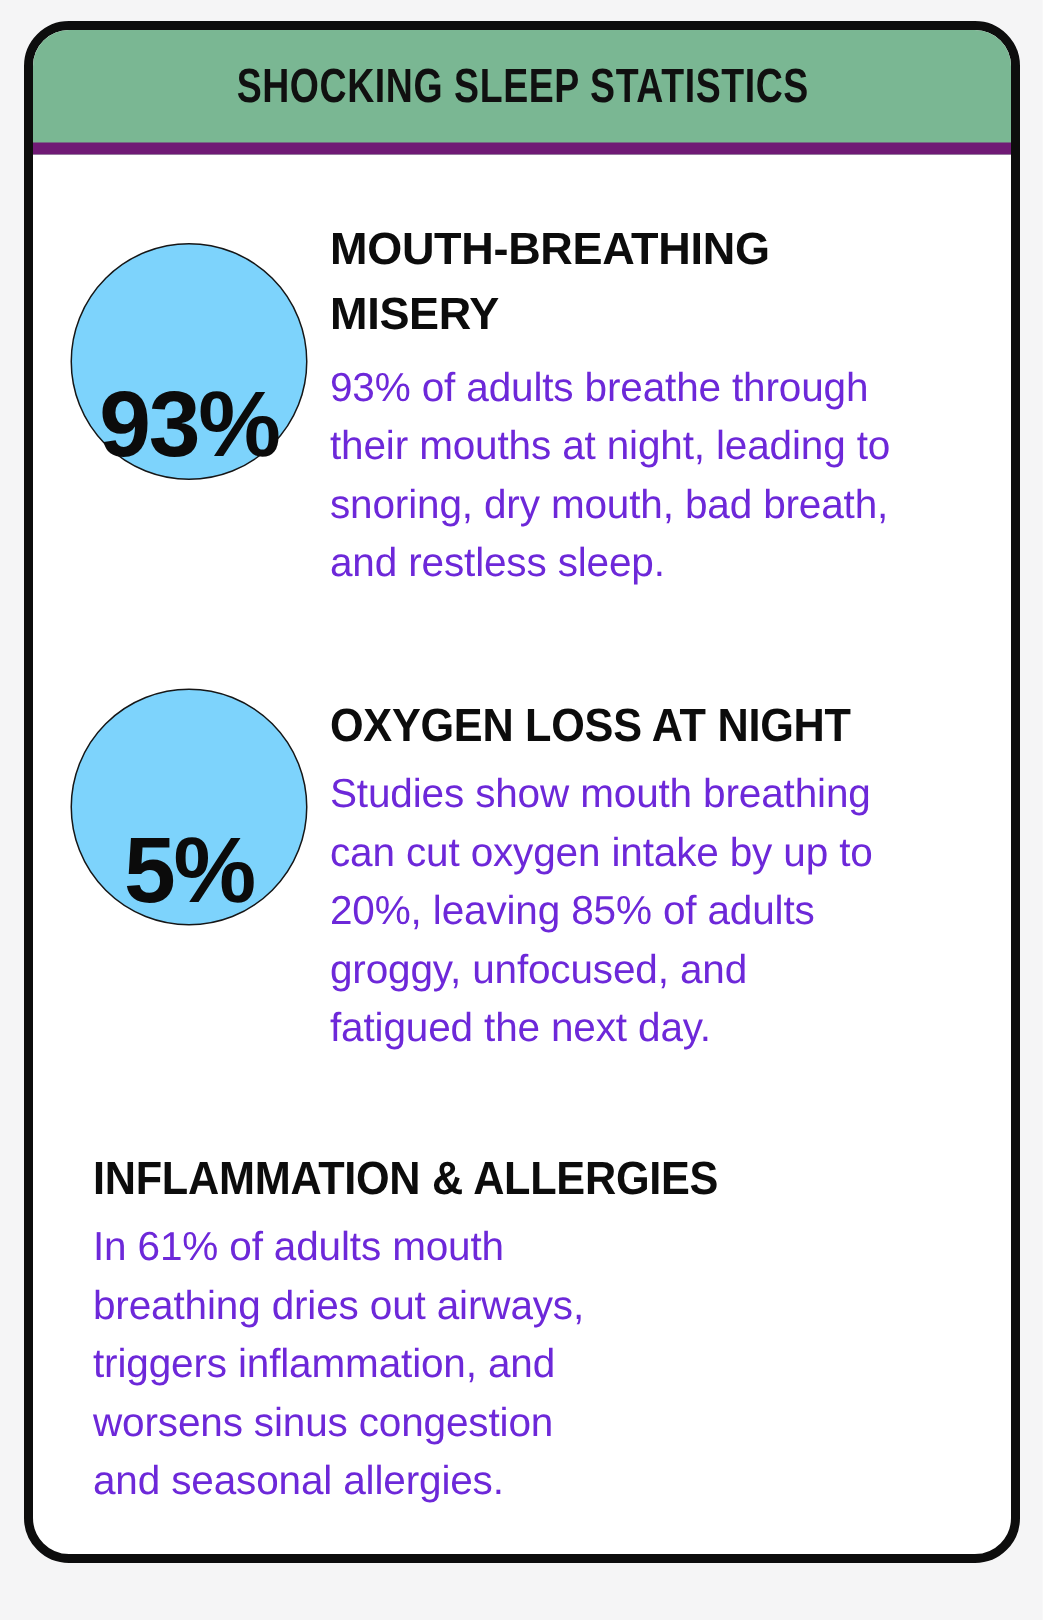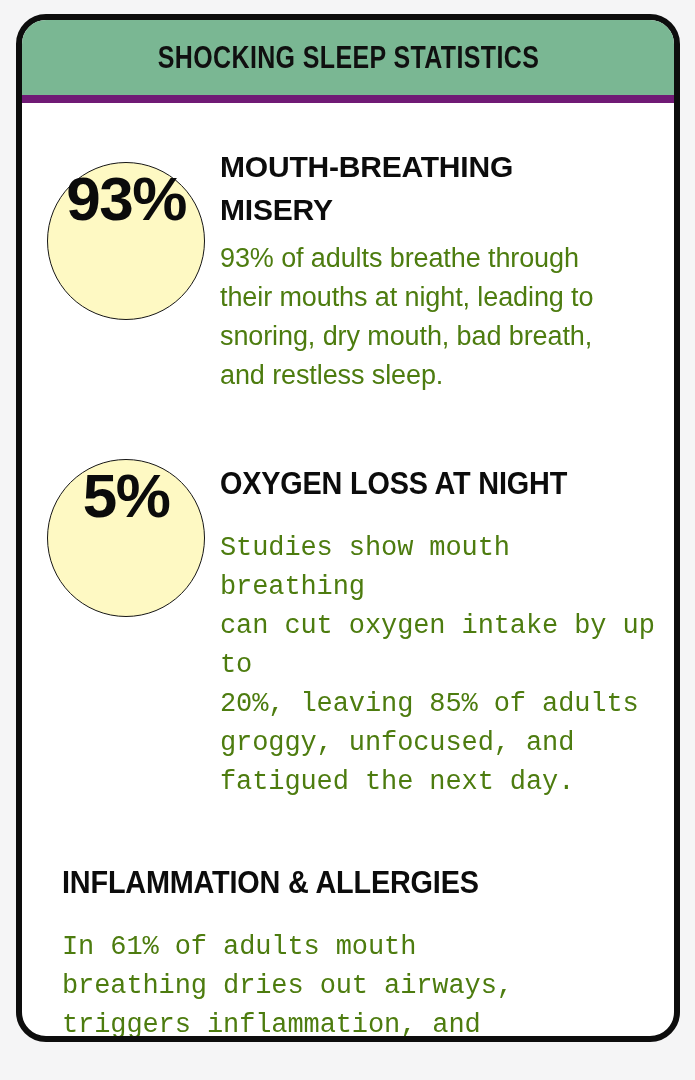--- a/index.html
+++ b/index.html
@@ -42,24 +42,24 @@
   .section {
     display: flex;
     align-items: flex-start;
   }
   .sec-2 { margin-top: 67px; }
   .sec-3 { margin-top: 59px; }
   .circle {
     width: 158px; height: 158px;
     flex: 0 0 158px;
     border-radius: 50%;
-    background: #fef9c3;
+    background: #7dd3fc;
     border: 1.5px solid #161616;
     display: flex;
-    align-items: flex-start;
+    align-items: flex-end;
     justify-content: center;
   }
   .sec-1 .circle { margin-top: 17px; }
   .sec-2 .circle, .sec-3 .circle { margin-top: -3px; }
   .stat-value {
     font-size: 62px;
     font-weight: 700;
     color: #0b0b0b;
     letter-spacing: -1.5px;
   }
@@ -80,25 +80,25 @@
     font-size: 31px;
     transform: scaleX(0.93);
     transform-origin: left top;
     white-space: nowrap;
   }
   .stat-body {
     margin-top: 8px;
     font-size: 27px;
     line-height: 39px;
     font-weight: 400;
-    color: #4d7c0f;
+    color: #6d28d9;
     white-space: pre-line;
     letter-spacing: -0.1px;
   }
-  .sec-2 .stat-body, .sec-3 .stat-body { margin-top: 24px; line-height: 39px; font-family: Liberation Mono, monospace; }
+  .sec-2 .stat-body, .sec-3 .stat-body { margin-top: 5px; line-height: 39px; }
 </style>
 </head>
 <body>
 
 <div class="card">
 
   <div class="card-header">
     <div class="header-title">SHOCKING SLEEP STATISTICS</div>
   </div>
 

